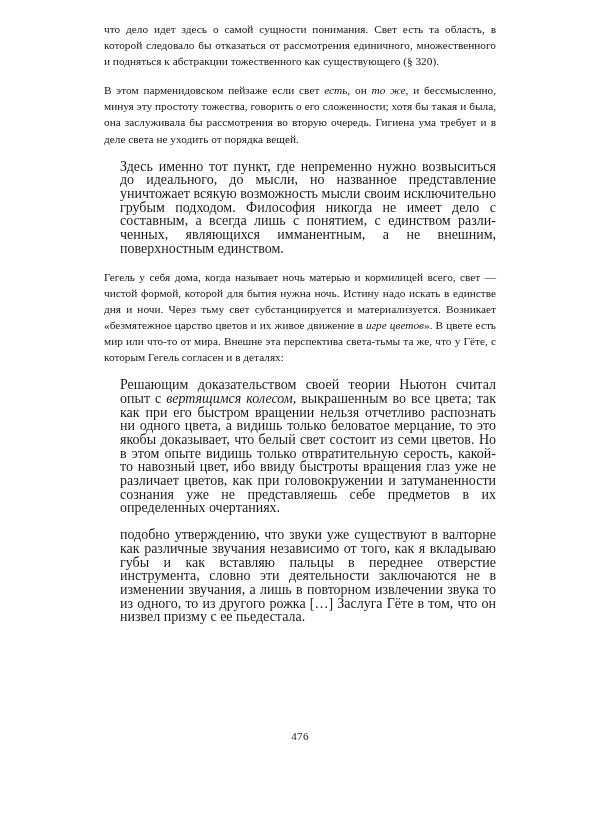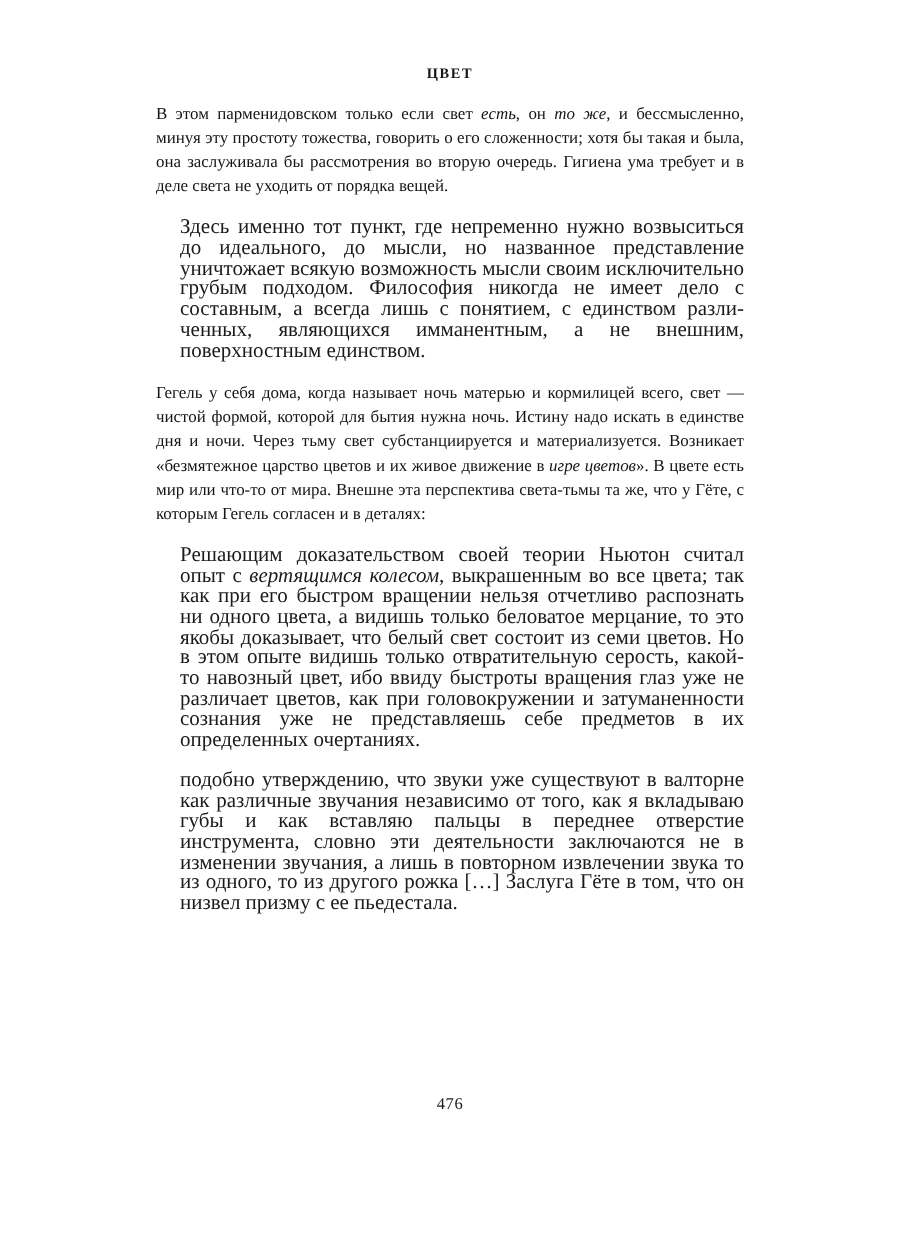--- a/index.html
+++ b/index.html
@@ -74,24 +74,24 @@
     color: #1a1a1a;
     letter-spacing: 0.4px;
   }
 </style>
 </head>
 <body>
 
 <div class="page">
   <div class="content">
 
-    <div class="running-head">ЦВЕТ</div>
 
+    <p class="body-para para-first">что дело идет здесь о самой сущности понимания. Свет есть та область, в которой следовало бы отказаться от рассмотрения единичного, множе­ственного и подняться к абстракции тожественного как существующего (§ 320).</p>
 
-    <p class="body-para para-gap"><span>В этом парменидовском только если свет </span><em>есть</em><span>, он </span><em>то же</em><span>, и бессмыс­ленно, минуя эту простоту тожества, говорить о его сложенности; хотя бы такая и была, она заслуживала бы рассмотрения во вторую очередь. Гигиена ума требует и в деле света не уходить от порядка вещей.</span></p>
+    <p class="body-para para-gap"><span>В этом парменидовском пейзаже если свет </span><em>есть</em><span>, он </span><em>то же</em><span>, и бессмыс­ленно, минуя эту простоту тожества, говорить о его сложенности; хотя бы такая и была, она заслуживала бы рассмотрения во вторую очередь. Гигиена ума требует и в деле света не уходить от порядка вещей.</span></p>
 
     <p class="quote-block quote-gap">Здесь именно тот пункт, где непременно нужно возвыситься до идеаль­ного, до мысли, но названное представление уничтожает всякую возмож­ность мысли своим исключительно грубым подходом. Философия никогда не имеет дело с составным, а всегда лишь с понятием, с единством разли­ченных, являющихся имманентным, а не внешним, поверхностным един­ством.</p>
 
     <p class="body-para para-gap"><span>Гегель у себя дома, когда называет ночь матерью и кормилицей всего, свет — чистой формой, которой для бытия нужна ночь. Истину надо ис­кать в единстве дня и ночи. Через тьму свет субстанциируется и мате­риализуется. Возникает «безмятежное царство цветов и их живое дви­жение в </span><em>игре цветов</em><span>». В цвете есть мир или что-то от мира. Внешне эта перспектива света-тьмы та же, что у Гёте, с которым Гегель согласен и в деталях:</span></p>
 
     <p class="quote-block quote-gap"><span>Решающим доказательством своей теории Ньютон считал опыт с </span><em>вертя­щимся колесом</em><span>, выкрашенным во все цвета; так как при его быстром вра­щении нельзя отчетливо распознать ни одного цвета, а видишь только бе­ловатое мерцание, то это якобы доказывает, что белый свет состоит из семи цветов. Но в этом опыте видишь только отвратительную серость, ка­кой-то навозный цвет, ибо ввиду быстроты вращения глаз уже не разли­чает цветов, как при головокружении и затуманенности сознания уже не представляешь себе предметов в их определенных очертаниях.</span></p>
 
 
     <p class="quote-block quote-gap">подобно утверждению, что звуки уже существуют в валторне как различ­ные звучания независимо от того, как я вкладываю губы и как вставляю пальцы в переднее отверстие инструмента, словно эти деятельности за­ключаются не в изменении звучания, а лишь в повторном извлечении зву­ка то из одного, то из другого рожка […] Заслуга Гёте в том, что он низвел призму с ее пьедестала.</p>
 

